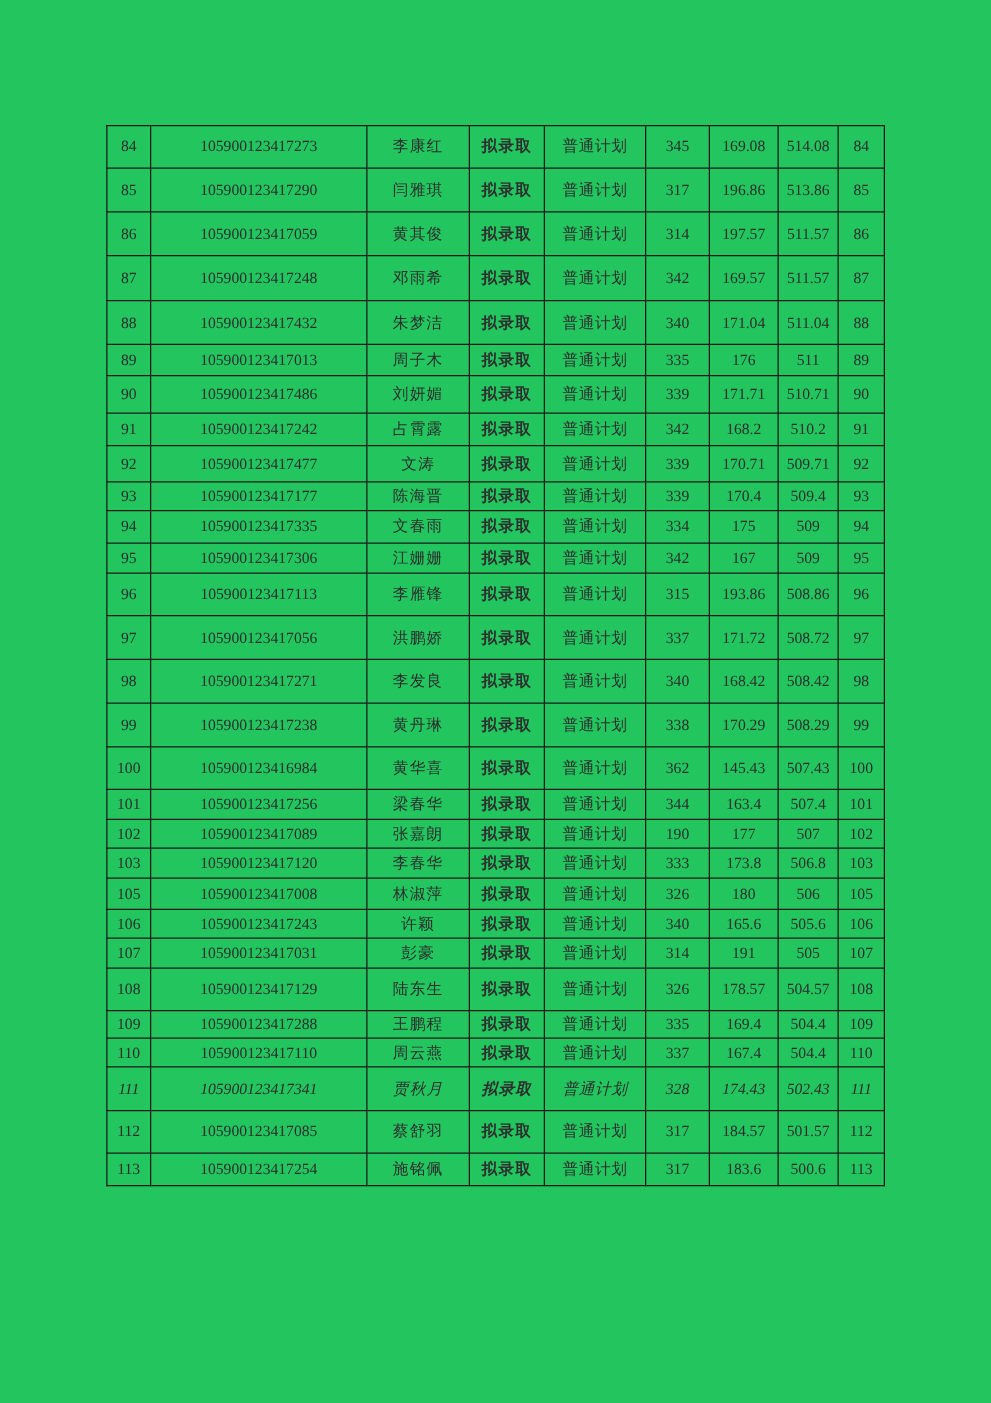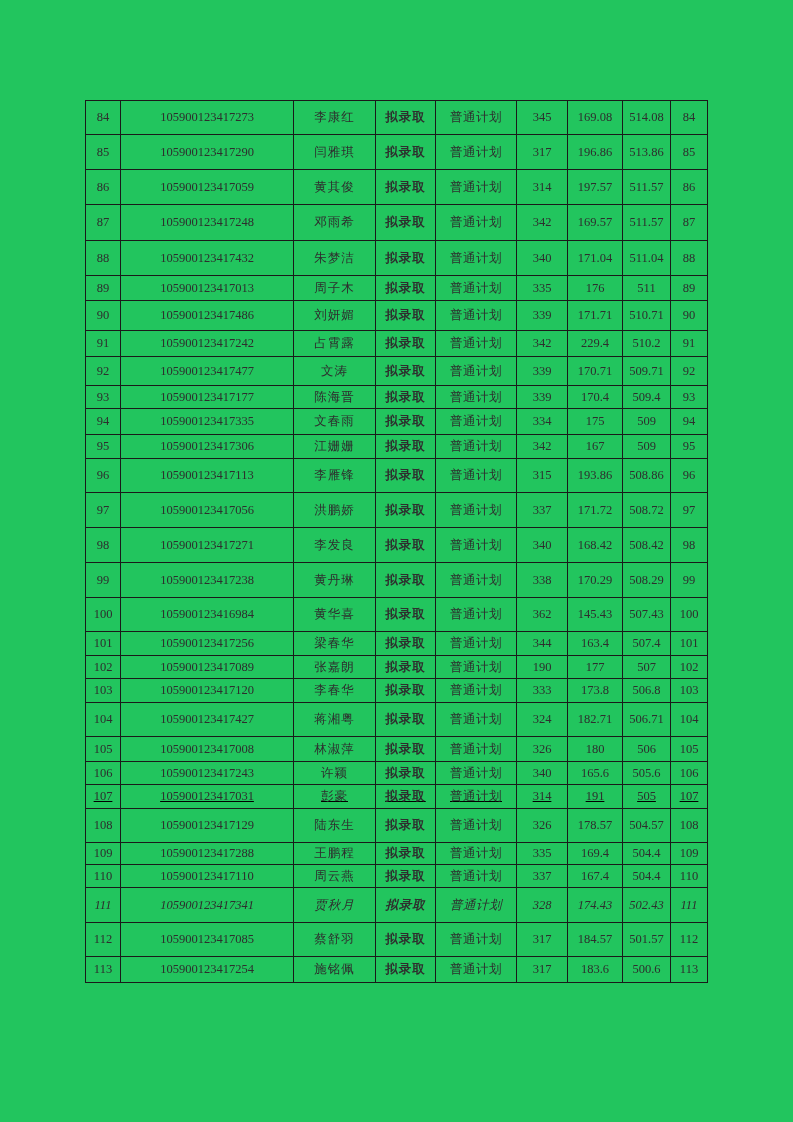--- a/index.html
+++ b/index.html
@@ -142,21 +142,21 @@
             <td class="col-7">510.71</td>
             <td class="col-8">90</td>
           </tr>
           <tr style="height: 26px;">
             <td class="col-0">91</td>
             <td class="col-1">105900123417242</td>
             <td class="col-2">占霄露</td>
             <td class="col-3">拟录取</td>
             <td class="col-4">普通计划</td>
             <td class="col-5">342</td>
-            <td class="col-6">229.4</td>
+            <td class="col-6">168.2</td>
             <td class="col-7">510.2</td>
             <td class="col-8">91</td>
           </tr>
           <tr style="height: 29px;">
             <td class="col-0">92</td>
             <td class="col-1">105900123417477</td>
             <td class="col-2">文涛</td>
             <td class="col-3">拟录取</td>
             <td class="col-4">普通计划</td>
             <td class="col-5">339</td>
@@ -278,31 +278,20 @@
             <td class="col-0">103</td>
             <td class="col-1">105900123417120</td>
             <td class="col-2">李春华</td>
             <td class="col-3">拟录取</td>
             <td class="col-4">普通计划</td>
             <td class="col-5">333</td>
             <td class="col-6">173.8</td>
             <td class="col-7">506.8</td>
             <td class="col-8">103</td>
           </tr>
-          <tr style="height: 34px;">
-            <td class="col-0">104</td>
-            <td class="col-1">105900123417427</td>
-            <td class="col-2">蒋湘粤</td>
-            <td class="col-3">拟录取</td>
-            <td class="col-4">普通计划</td>
-            <td class="col-5">324</td>
-            <td class="col-6">182.71</td>
-            <td class="col-7">506.71</td>
-            <td class="col-8">104</td>
-          </tr>
           <tr style="height: 25px;">
             <td class="col-0">105</td>
             <td class="col-1">105900123417008</td>
             <td class="col-2">林淑萍</td>
             <td class="col-3">拟录取</td>
             <td class="col-4">普通计划</td>
             <td class="col-5">326</td>
             <td class="col-6">180</td>
             <td class="col-7">506</td>
             <td class="col-8">105</td>
@@ -311,21 +300,21 @@
             <td class="col-0">106</td>
             <td class="col-1">105900123417243</td>
             <td class="col-2">许颖</td>
             <td class="col-3">拟录取</td>
             <td class="col-4">普通计划</td>
             <td class="col-5">340</td>
             <td class="col-6">165.6</td>
             <td class="col-7">505.6</td>
             <td class="col-8">106</td>
           </tr>
-          <tr style="height: 24px; text-decoration: underline;">
+          <tr style="height: 24px;">
             <td class="col-0">107</td>
             <td class="col-1">105900123417031</td>
             <td class="col-2">彭豪</td>
             <td class="col-3">拟录取</td>
             <td class="col-4">普通计划</td>
             <td class="col-5">314</td>
             <td class="col-6">191</td>
             <td class="col-7">505</td>
             <td class="col-8">107</td>
           </tr>

